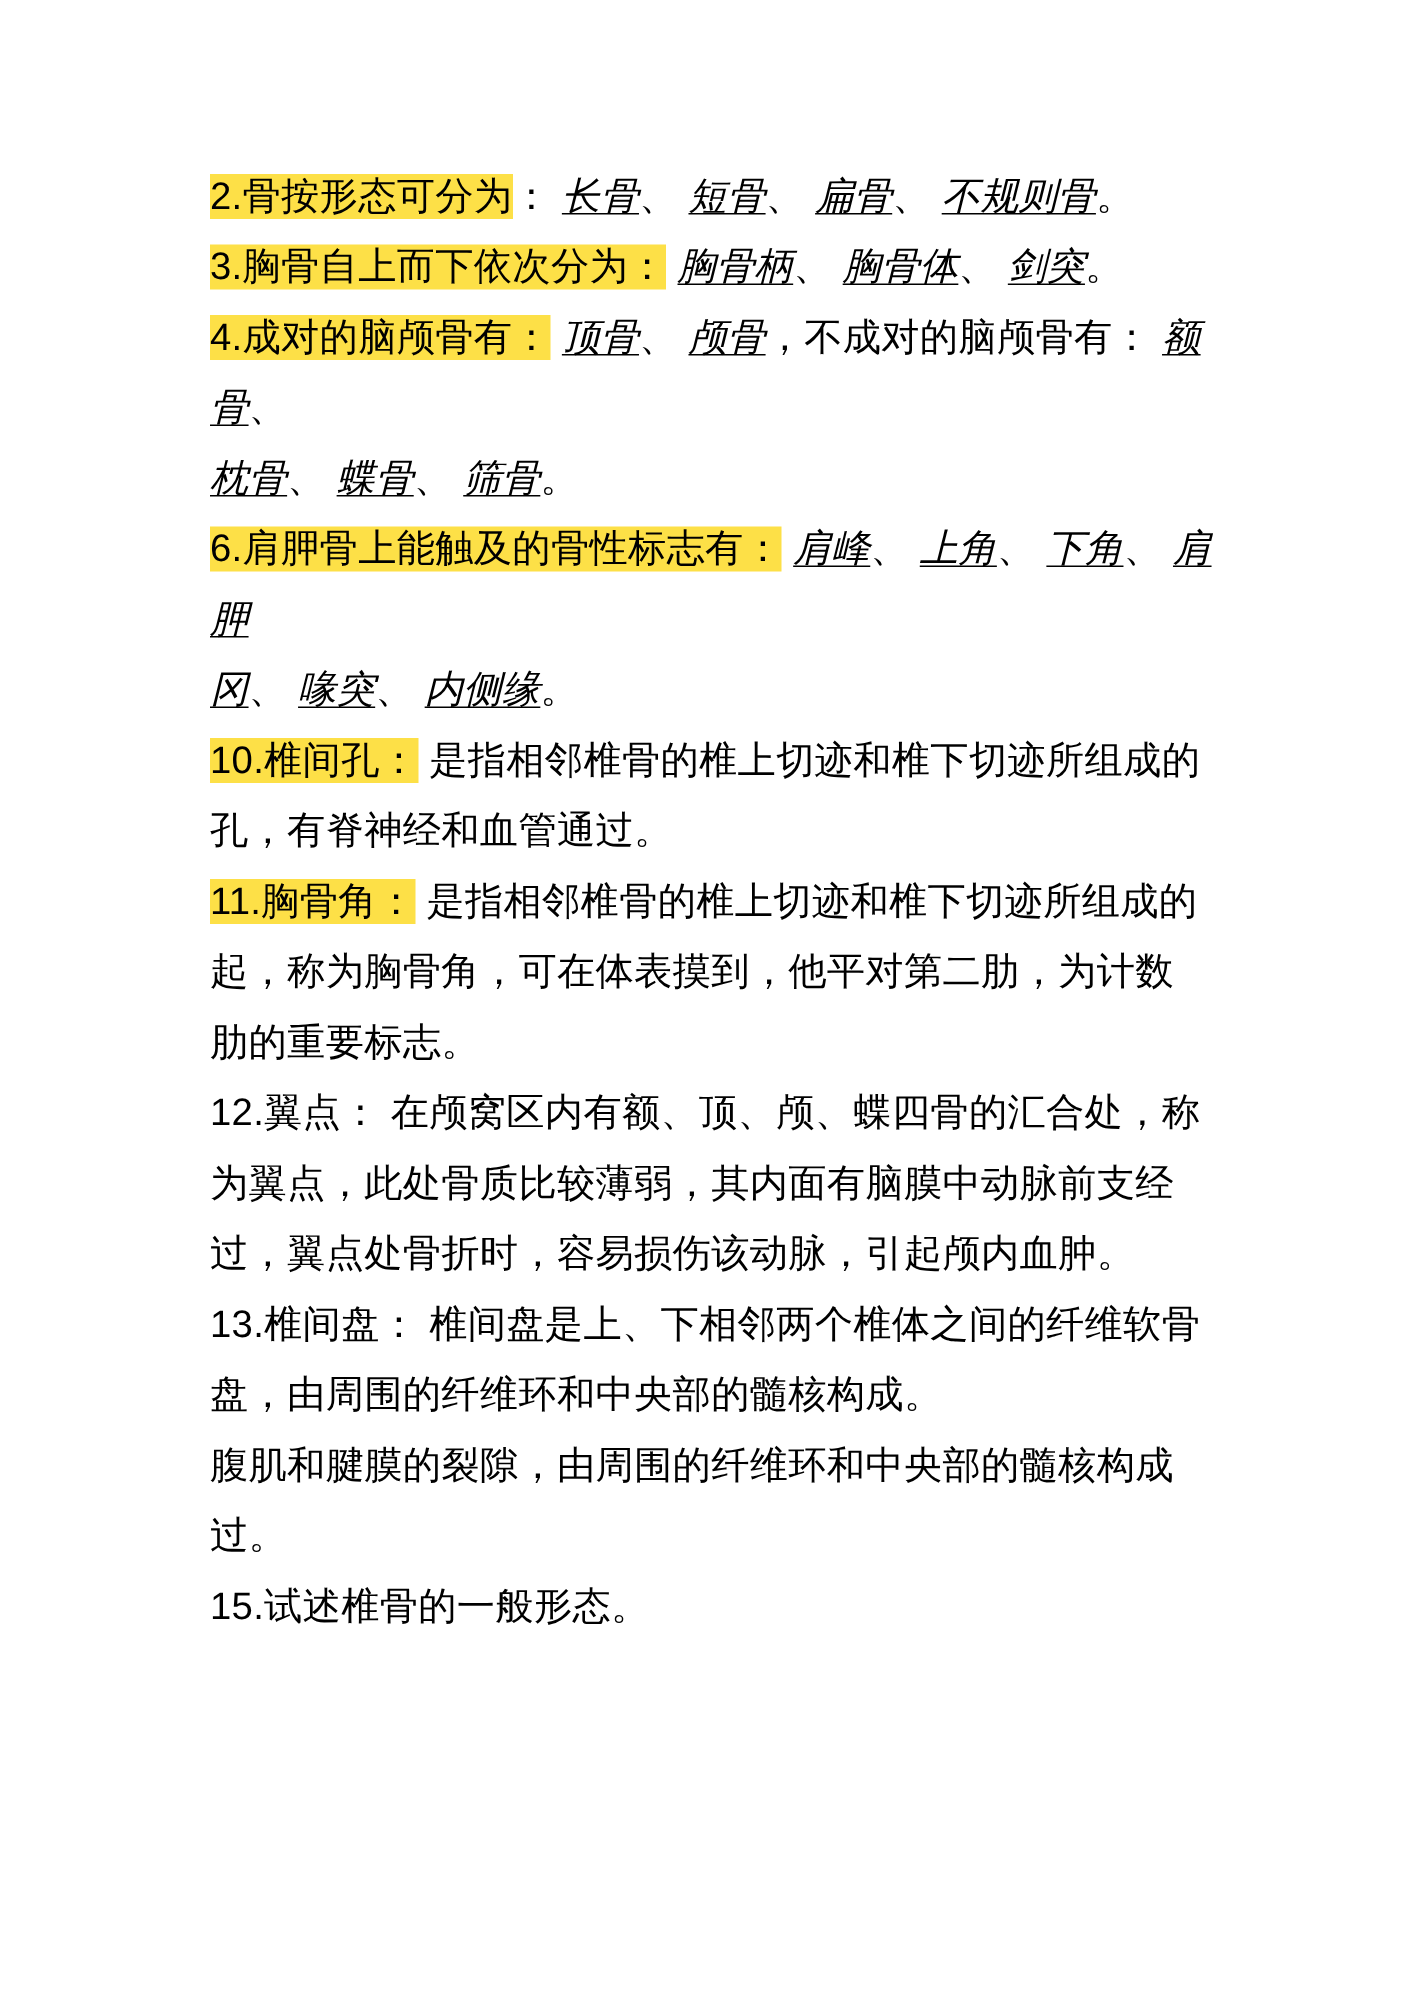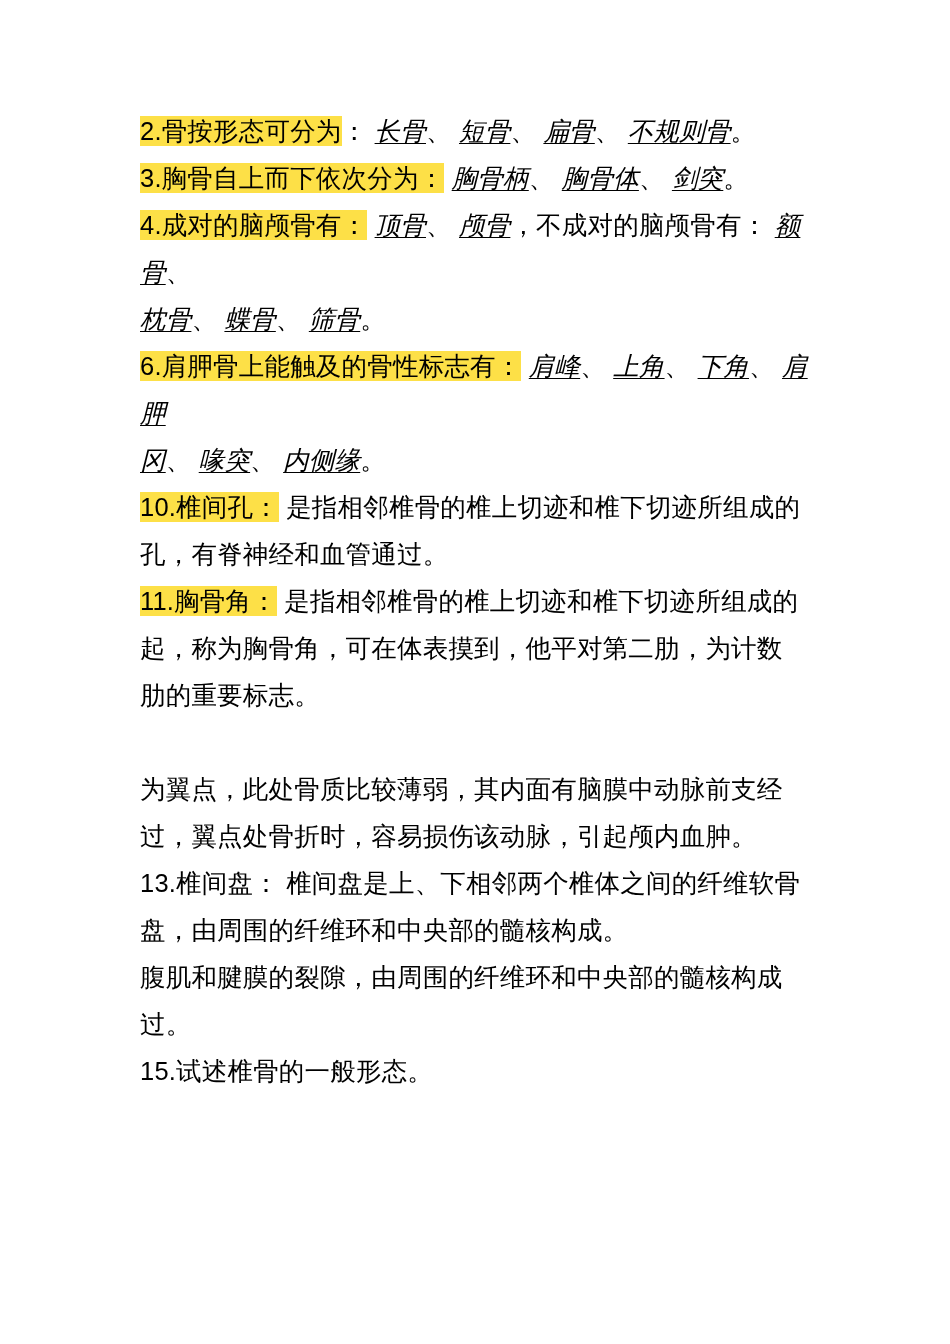--- a/index.html
+++ b/index.html
@@ -51,18 +51,18 @@
 <body>
 
 <div class="page">
   <div class="doc-body" id="doc-body">
       <p class="para"><span class="seg hl">2.骨按形态可分为</span><span class="seg">： </span><span class="seg ul">长骨</span><span class="seg">、 </span><span class="seg ul">短骨</span><span class="seg">、 </span><span class="seg ul">扁骨</span><span class="seg">、 </span><span class="seg ul">不规则骨</span><span class="seg">。</span></p>
       <p class="para"><span class="seg hl">3.胸骨自上而下依次分为：</span><span class="seg"> </span><span class="seg ul">胸骨柄</span><span class="seg">、 </span><span class="seg ul">胸骨体</span><span class="seg">、 </span><span class="seg ul">剑突</span><span class="seg">。</span></p>
       <p class="para"><span class="seg hl">4.成对的脑颅骨有：</span><span class="seg"> </span><span class="seg ul">顶骨</span><span class="seg">、 </span><span class="seg ul">颅骨</span><span class="seg">，不成对的脑颅骨有： </span><span class="seg ul">额骨</span><span class="seg">、</span><br><span class="seg ul">枕骨</span><span class="seg">、 </span><span class="seg ul">蝶骨</span><span class="seg">、 </span><span class="seg ul">筛骨</span><span class="seg">。</span></p>
       <p class="para"><span class="seg hl">6.肩胛骨上能触及的骨性标志有：</span><span class="seg"> </span><span class="seg ul">肩峰</span><span class="seg">、 </span><span class="seg ul">上角</span><span class="seg">、 </span><span class="seg ul">下角</span><span class="seg">、 </span><span class="seg ul">肩胛</span><br><span class="seg ul">冈</span><span class="seg">、 </span><span class="seg ul">喙突</span><span class="seg">、 </span><span class="seg ul">内侧缘</span><span class="seg">。</span></p>
       <p class="para"><span class="seg hl">10.椎间孔：</span><span class="seg"> 是指相邻椎骨的椎上切迹和椎下切迹所组成的</span><br><span class="seg">孔，有脊神经和血管通过。</span></p>
       <p class="para"><span class="seg hl">11.胸骨角：</span><span class="seg"> 是指相邻椎骨的椎上切迹和椎下切迹所组成的</span><br><span class="seg">起，称为胸骨角，可在体表摸到，他平对第二肋，为计数</span><br><span class="seg">肋的重要标志。</span></p>
-      <p class="para"><br><span class="seg">为翼点，此处骨质比较薄弱，其内面有脑膜中动脉前支经</span><br><span class="seg">过，翼点处骨折时，容易损伤该动脉，引起颅内血肿。</span></p>
+      <p class="para"><span class="seg">12.翼点： 在颅窝区内有额、顶、颅、蝶四骨的汇合处，称</span><br><span class="seg">为翼点，此处骨质比较薄弱，其内面有脑膜中动脉前支经</span><br><span class="seg">过，翼点处骨折时，容易损伤该动脉，引起颅内血肿。</span></p>
       <p class="para"><span class="seg">13.椎间盘： 椎间盘是上、下相邻两个椎体之间的纤维软骨</span><br><span class="seg">盘，由周围的纤维环和中央部的髓核构成。</span></p>
       <p class="para"><span class="seg">腹肌和腱膜的裂隙，由周围的纤维环和中央部的髓核构成</span><br><span class="seg">过。</span></p>
       <p class="para"><span class="seg">15.试述椎骨的一般形态。</span></p>
     </div>
 </div>
 
 </body></html>

